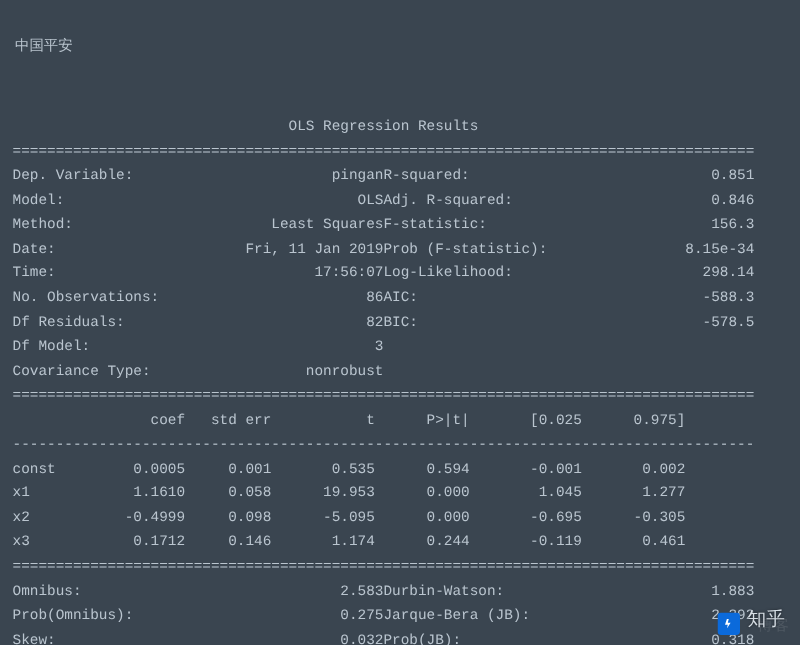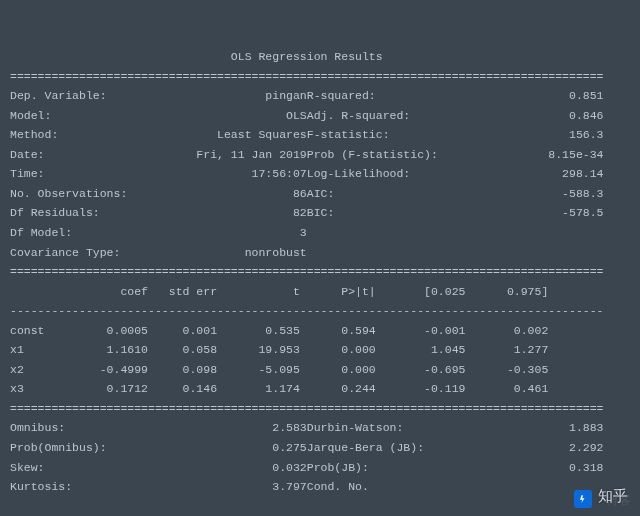--- a/index.html
+++ b/index.html
@@ -41,20 +41,21 @@
     font-family:Liberation Sans, sans-serif;
     font-size:12px;
     letter-spacing:1px;
     pointer-events:none;
   }
 </style>
 </head>
 <body>
 
 <div class="page">
+<div class="title-cn">中国平安</div>
 <div id="report">
                                 OLS Regression Results                                
 ======================================================================================
 Dep. Variable:                       pinganR-squared:                            0.851
 Model:                                  OLSAdj. R-squared:                       0.846
 Method:                       Least SquaresF-statistic:                          156.3
 Date:                      Fri, 11 Jan 2019Prob (F-statistic):                8.15e-34
 Time:                              17:56:07Log-Likelihood:                      298.14
 No. Observations:                        86AIC:                                 -588.3
 Df Residuals:                            82BIC:                                 -578.5

